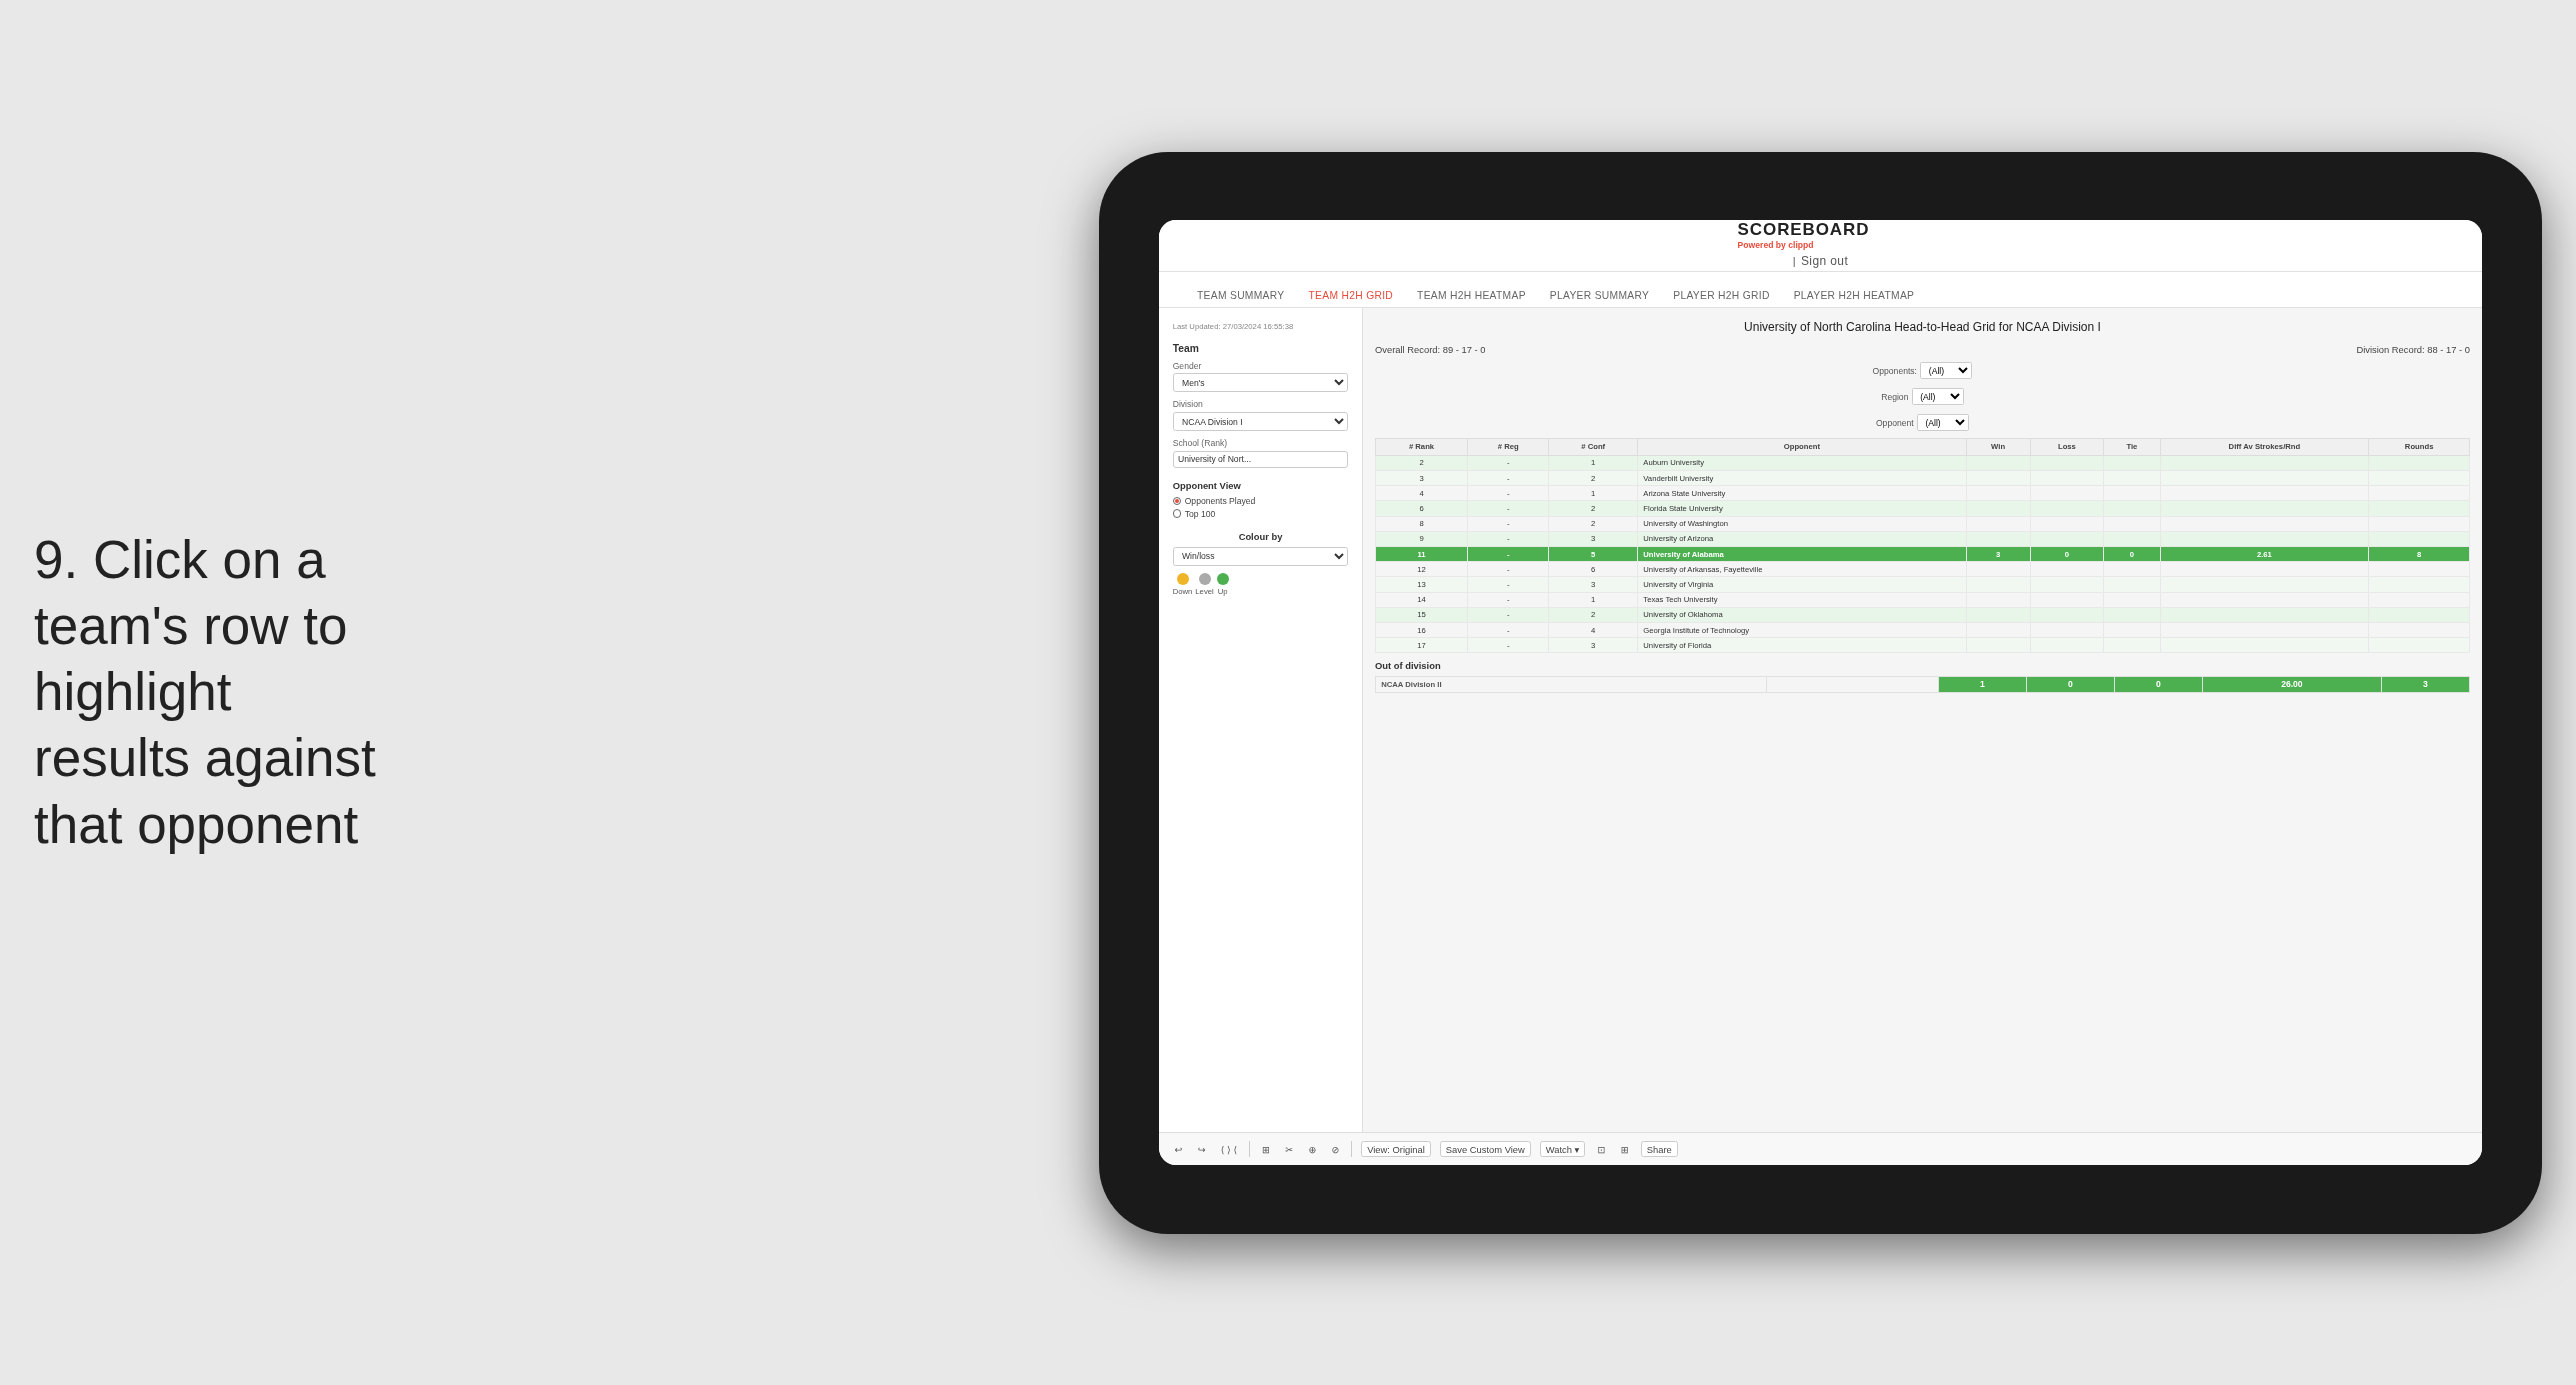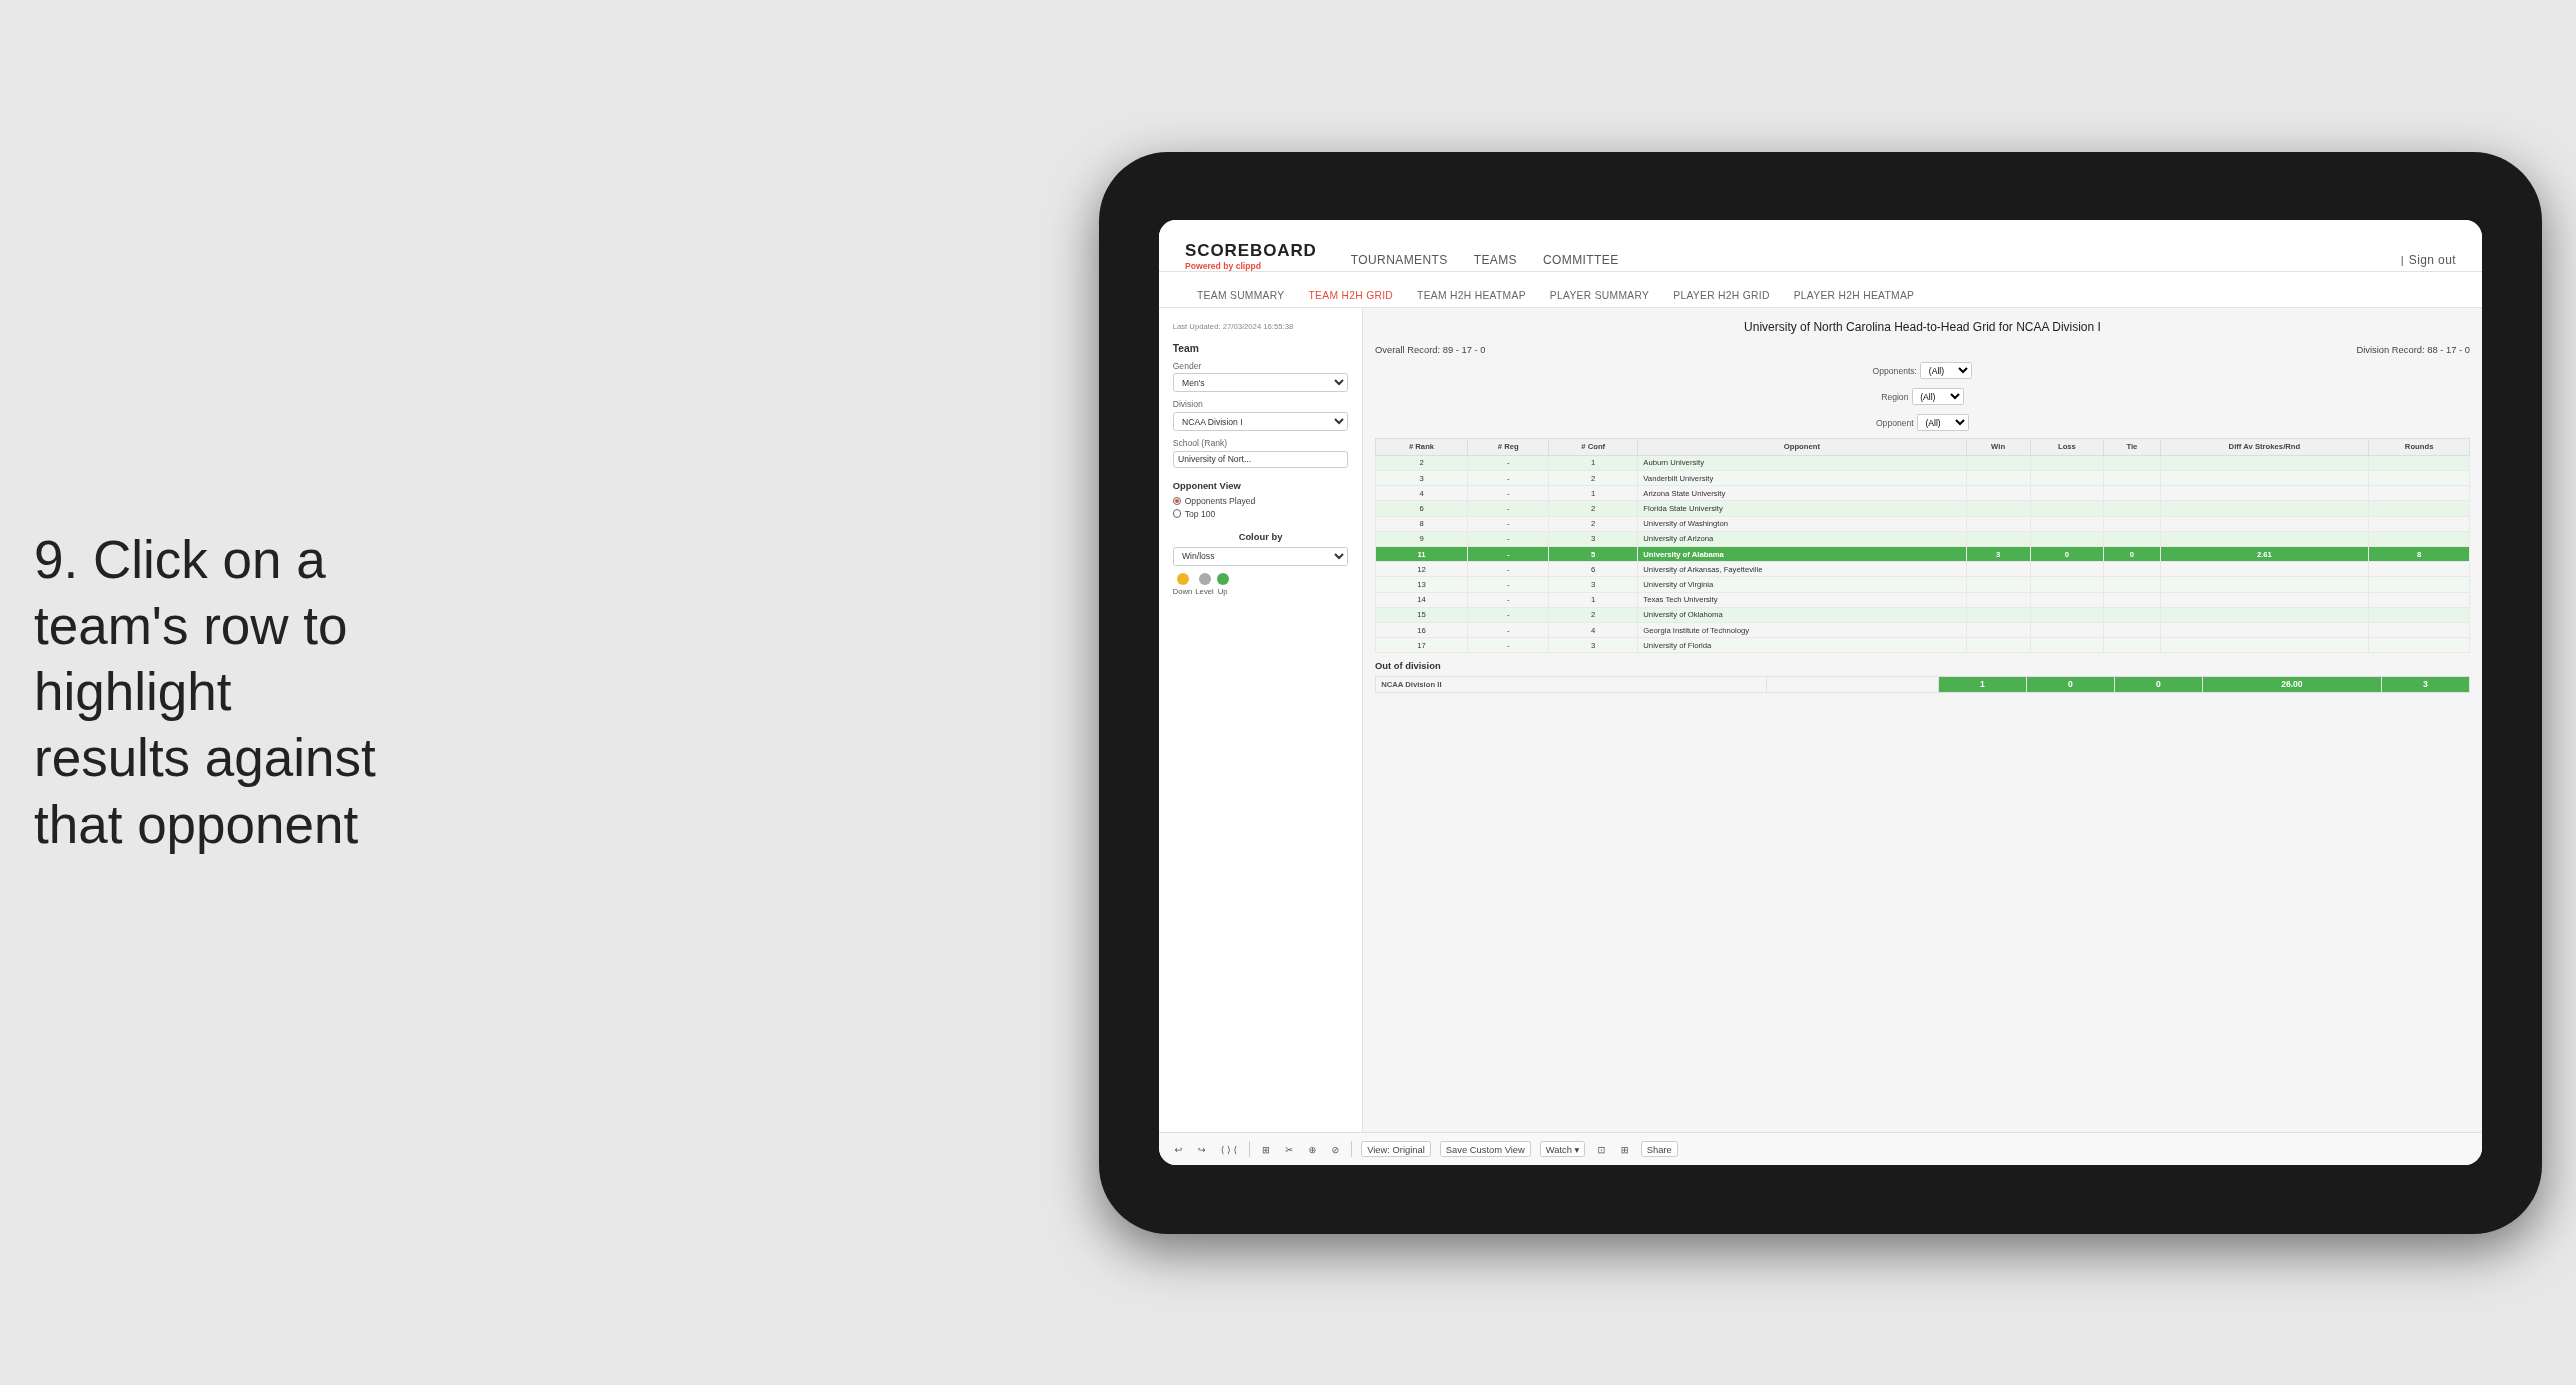--- a/index.html
+++ b/index.html
@@ -60,24 +60,25 @@
       overflow: hidden;
       display: flex;
       flex-direction: column;
     }
 
     
     .top-nav {
       background: #fff;
       border-bottom: 0.9px solid #e0e0e0;
       display: flex;
-      align-items: flex-end;
+      align-items: center;
       padding: 0 26px;
       height: 52px;
       flex-shrink: 0;
+      flex-direction: column;
     }
 
     .logo-area {
       display: flex;
       flex-direction: column;
       margin-right: 34px;
     }
 
     .logo-scoreboard {
       font-size: 17px;
@@ -454,25 +455,20 @@
   <div class="tablet">
     <div class="tablet-screen">
 
       <div class="top-nav">
         <div class="logo-area">
           <span class="logo-scoreboard">SCOREBOARD</span>
           <span class="logo-powered">
             <span>Powered by</span>
             <span style="color:#e74c3c;font-weight:bold;">clippd</span>
           </span>
-        </div>
-        <div class="nav-items">
-          <span class="nav-item">TOURNAMENTS</span>
-          <span class="nav-item">TEAMS</span>
-          <span class="nav-item">COMMITTEE</span>
         </div>
         <div class="nav-sign-out">
           <span>|</span>
           <span class="nav-item">Sign out</span>
         </div>
       </div>
 
       <div class="sub-nav">
         <span class="sub-tab">TEAM SUMMARY</span>
         <span class="sub-tab active">TEAM H2H GRID</span>

